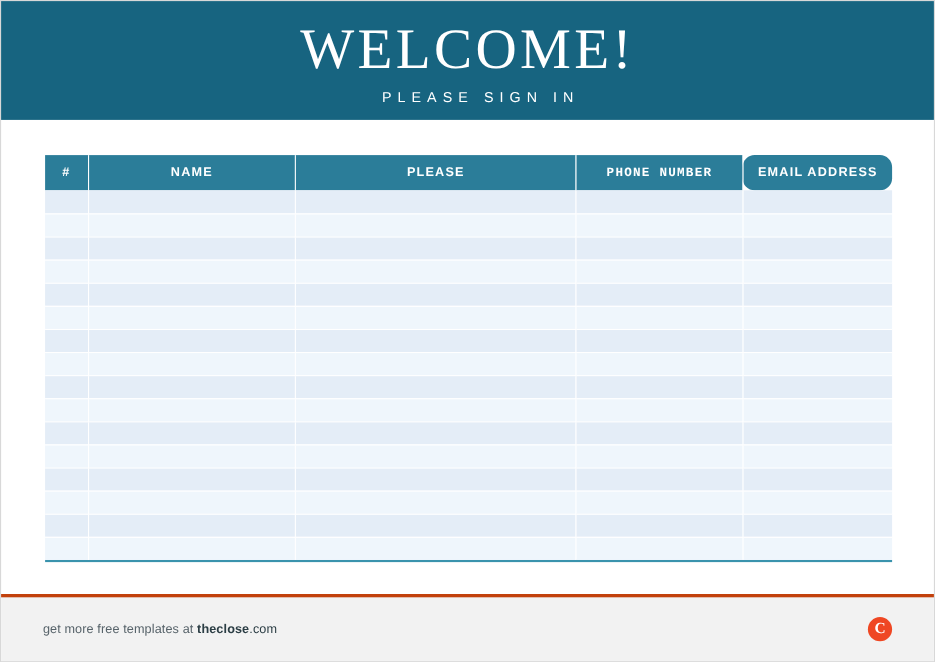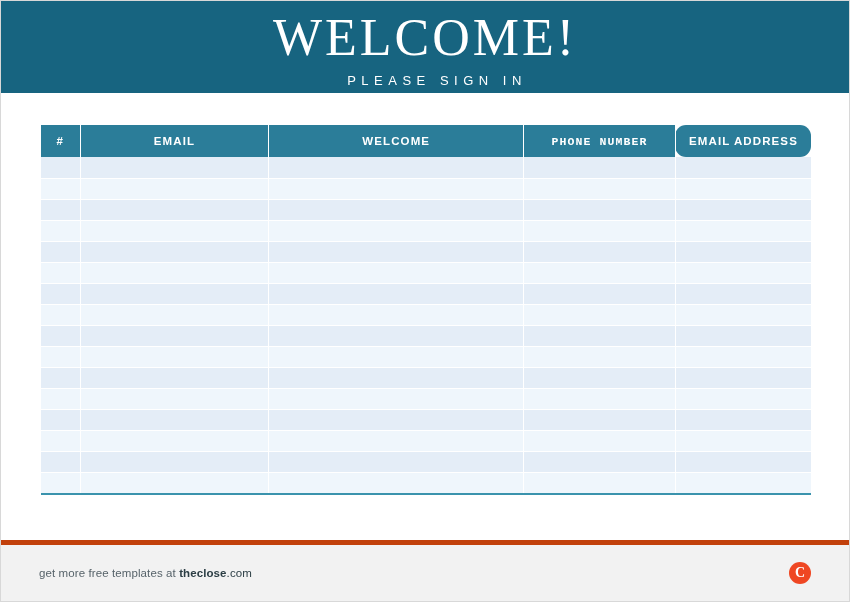--- a/index.html
+++ b/index.html
@@ -17,21 +17,21 @@
   .page {
     position: relative;
     width: 850px;
     height: 602px;
     background: #ffffff;
     border: 1px solid #d8d8d8;
   }
 
   
   .header {
-    height: 92px;
+    height: 108px;
     background: #176480;
     display: flex;
     flex-direction: column;
     align-items: center;
     justify-content: center;
     padding-top: 4px;
   }
   .header-title {
     font-family: "Liberation Serif", serif;
     color: #ffffff;
@@ -100,21 +100,21 @@
   }
 
   
   .footer {
     position: absolute;
     left: 0;
     right: 0;
     bottom: 0;
     height: 61px;
     background: #f2f2f2;
-    border-top: 5px solid #c2410c;
+    border-top: 3px solid #c2410c;
     display: flex;
     align-items: center;
     padding: 0 30px 0 38px;
   }
   .footer-text {
     font-size: 11.5px;
     color: #57636a;
     letter-spacing: 0.1px;
   }
   .footer-text .brand-bold {
@@ -149,22 +149,22 @@
     <h1 class="header-title">WELCOME!</h1>
     <div class="header-sub">PLEASE SIGN IN</div>
   </div>
 
   <div class="sheet">
     <div class="table-wrap">
       <table class="signin">
         <thead>
           <tr>
             <th class="col-num">#</th>
-            <th class="col-name">EMAIL</th>
-            <th class="col-addr">WELCOME</th>
+            <th class="col-name">NAME</th>
+            <th class="col-addr">PLEASE</th>
             <th class="col-phone">PHONE NUMBER</th>
             <th class="col-email">EMAIL ADDRESS</th>
           </tr>
         </thead>
         <tbody id="signin-body">
             <tr class="odd">
               <td></td>
               <td></td>
               <td></td>
               <td></td>

